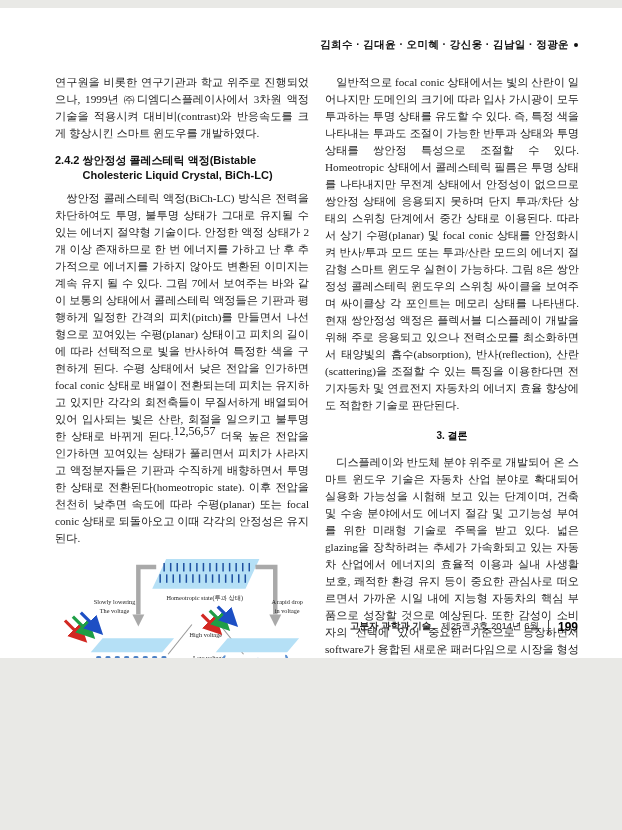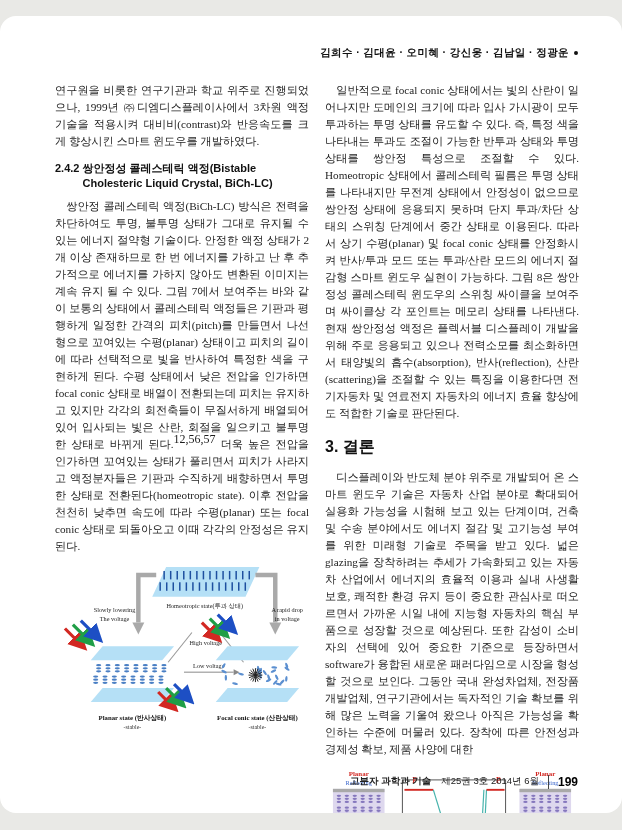--- a/index.html
+++ b/index.html
@@ -1,21 +1,20 @@
 <!DOCTYPE html>
 <html><head>
 <meta charset="utf-8">
 <style>
   * { box-sizing: border-box; }
   html,body { margin:0; padding:0; background:#e9e9e6; }
   .page {
-    position:relative; width:622px; height:797px; background:#ffffff;
+    position:relative; width:622px; height:650px; background:#ffffff;
     font-family:"Liberation Serif", serif; color:#1c1c1c; overflow:hidden;
-    margin:16px auto;
-    border-radius:16px;
+    margin:8px auto;
   }
   .authors {
     position:absolute; top:30px; right:44px;
     font-family:"Liberation Sans", sans-serif; font-weight:bold;
     font-size:10.5px; letter-spacing:.4px; color:#111;
     display:flex; align-items:center;
   }
   .donut {
     display:inline-block; width:4px; height:4px; border:2.6px solid #111;
     border-radius:50%; margin-left:5px;
@@ -26,22 +25,22 @@
     font-size:11.2px; line-height:17px; text-align:justify; margin:0;
     text-indent:1em; word-break:normal;
   }
   p.noindent { text-indent:0; }
   sup { font-size:12px; line-height:0; vertical-align:super; }
   h4.sub {
     font-family:"Liberation Sans", sans-serif; font-weight:bold; font-size:11px;
     line-height:15px; margin:11px 0 7px; padding-left:2.5em; text-indent:-2.5em; color:#111;
   }
   h3.section {
-    font-family:"Liberation Sans", sans-serif; font-weight:bold; font-size:16px;
-    margin:15px 0 11px; color:#111;
+    font-family:"Liberation Sans", sans-serif; font-weight:bold; font-size:10px;
+    margin:15px 0 11px; color:#111;text-align:center;
   }
   .figure { margin-top:10px; }
   .figure svg { display:block; width:100%; }
   .footer {
     position:absolute; bottom:24px; right:44px;
     font-family:"Liberation Sans", sans-serif; font-size:9.5px; color:#222;
     display:flex; align-items:flex-start;
   }
   .footer .journal { font-weight:bold; margin-right:10px; }
   .footer .issue { margin-right:9px; }

